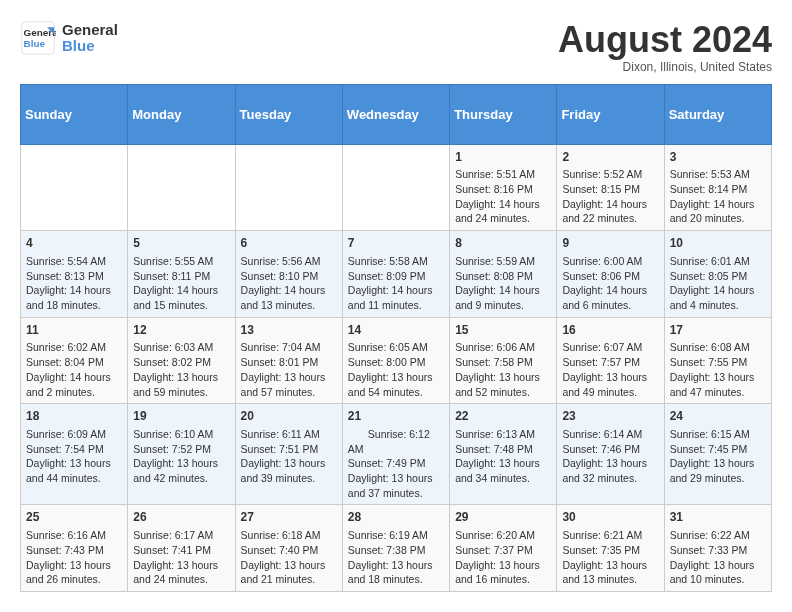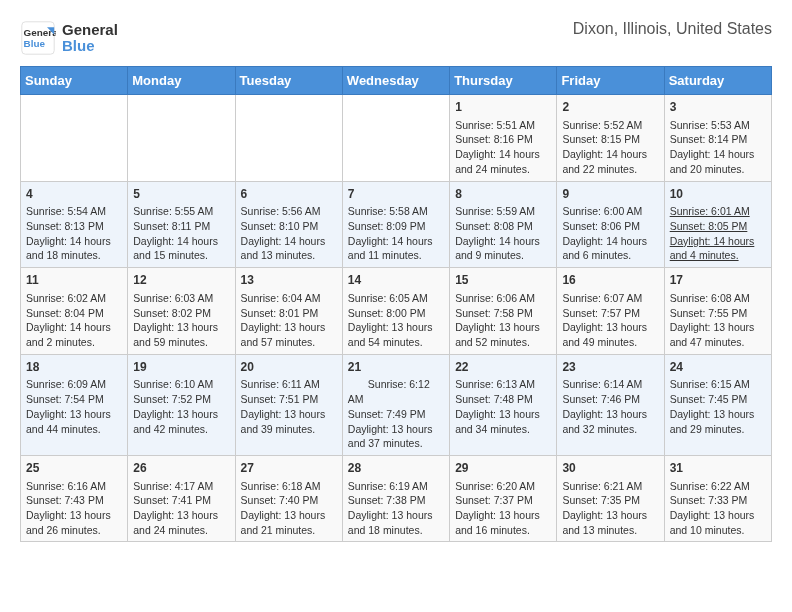--- a/index.html
+++ b/index.html
@@ -28,32 +28,32 @@
     .title-block {
       text-align: right;
     }
     .main-title {
       font-size: 36px;
       font-weight: bold;
       color: #333;
       line-height: 1.1;
     }
     .subtitle {
-      font-size: 16px;
+      font-size: 12px;
       color: #555;
     }
     table {
       width: 100%;
       border-collapse: collapse;
       font-size: 11px;
     }
     thead tr th {
       background-color: #4a90d9;
       color: #fff;
-      padding: 6px 4px;
+      padding: 22px 4px;
       text-align: left;
       font-size: 13px;
       font-weight: bold;
       border: 1px solid #3a7abf;
     }
     tbody tr td {
       border: 1px solid #ccc;
       padding: 4px 5px;
       vertical-align: top;
       width: calc(100% / 7);
@@ -92,20 +92,21 @@
       <text x="4" y="18" font-size="11" font-weight="bold" fill="#333">General</text>
       <text x="4" y="30" font-size="11" font-weight="bold" fill="#4a90d9">Blue</text>
       <polygon points="30,8 38,16 38,8" fill="#4a90d9"></polygon>
     </svg>
     <div>
       <div style="font-size:15px;font-weight:bold;color:#333;line-height:1.1;">General</div>
       <div style="font-size:15px;font-weight:bold;color:#4a90d9;line-height:1.1;">Blue</div>
     </div>
   </div>
   <div class="title-block">
+    <div class="main-title">August 2024</div>
     <div class="subtitle">Dixon, Illinois, United States</div>
   </div>
 </div>
 
 <table>
   <thead>
     <tr>
     <th>Sunday</th>
         <th>Monday</th>
         <th>Tuesday</th>
@@ -152,35 +153,35 @@
 Daylight: 14 hours
 and 11 minutes.</span></td>
         <td><span class="day-num">8</span><span class="day-info" style="white-space: pre-line;">Sunrise: 5:59 AM
 Sunset: 8:08 PM
 Daylight: 14 hours
 and 9 minutes.</span></td>
         <td><span class="day-num">9</span><span class="day-info" style="white-space: pre-line;">Sunrise: 6:00 AM
 Sunset: 8:06 PM
 Daylight: 14 hours
 and 6 minutes.</span></td>
-        <td><span class="day-num">10</span><span class="day-info" style="white-space: pre-line; text-decoration: underline;">Sunrise: 6:01 AM
+        <td><span class="day-num">10</span><span class="day-info" style="white-space: pre-line;">Sunrise: 6:01 AM
 Sunset: 8:05 PM
 Daylight: 14 hours
 and 4 minutes.</span></td>
       </tr>
       <tr>
         <td><span class="day-num">11</span><span class="day-info" style="white-space: pre-line;">Sunrise: 6:02 AM
 Sunset: 8:04 PM
 Daylight: 14 hours
 and 2 minutes.</span></td>
         <td><span class="day-num">12</span><span class="day-info" style="white-space: pre-line;">Sunrise: 6:03 AM
 Sunset: 8:02 PM
 Daylight: 13 hours
 and 59 minutes.</span></td>
-        <td><span class="day-num">13</span><span class="day-info" style="white-space: pre-line;">Sunrise: 6:04 AM
+        <td><span class="day-num">13</span><span class="day-info" style="white-space: pre-line;">Sunrise: 7:04 AM
 Sunset: 8:01 PM
 Daylight: 13 hours
 and 57 minutes.</span></td>
         <td><span class="day-num">14</span><span class="day-info" style="white-space: pre-line;">Sunrise: 6:05 AM
 Sunset: 8:00 PM
 Daylight: 13 hours
 and 54 minutes.</span></td>
         <td><span class="day-num">15</span><span class="day-info" style="white-space: pre-line;">Sunrise: 6:06 AM
 Sunset: 7:58 PM
 Daylight: 13 hours
@@ -222,21 +223,21 @@
         <td><span class="day-num">24</span><span class="day-info" style="white-space: pre-line;">Sunrise: 6:15 AM
 Sunset: 7:45 PM
 Daylight: 13 hours
 and 29 minutes.</span></td>
       </tr>
       <tr>
         <td><span class="day-num">25</span><span class="day-info" style="white-space: pre-line;">Sunrise: 6:16 AM
 Sunset: 7:43 PM
 Daylight: 13 hours
 and 26 minutes.</span></td>
-        <td><span class="day-num">26</span><span class="day-info" style="white-space: pre-line;">Sunrise: 4:17 AM
+        <td><span class="day-num">26</span><span class="day-info" style="white-space: pre-line;">Sunrise: 6:17 AM
 Sunset: 7:41 PM
 Daylight: 13 hours
 and 24 minutes.</span></td>
         <td><span class="day-num">27</span><span class="day-info" style="white-space: pre-line;">Sunrise: 6:18 AM
 Sunset: 7:40 PM
 Daylight: 13 hours
 and 21 minutes.</span></td>
         <td><span class="day-num">28</span><span class="day-info" style="white-space: pre-line;">Sunrise: 6:19 AM
 Sunset: 7:38 PM
 Daylight: 13 hours

